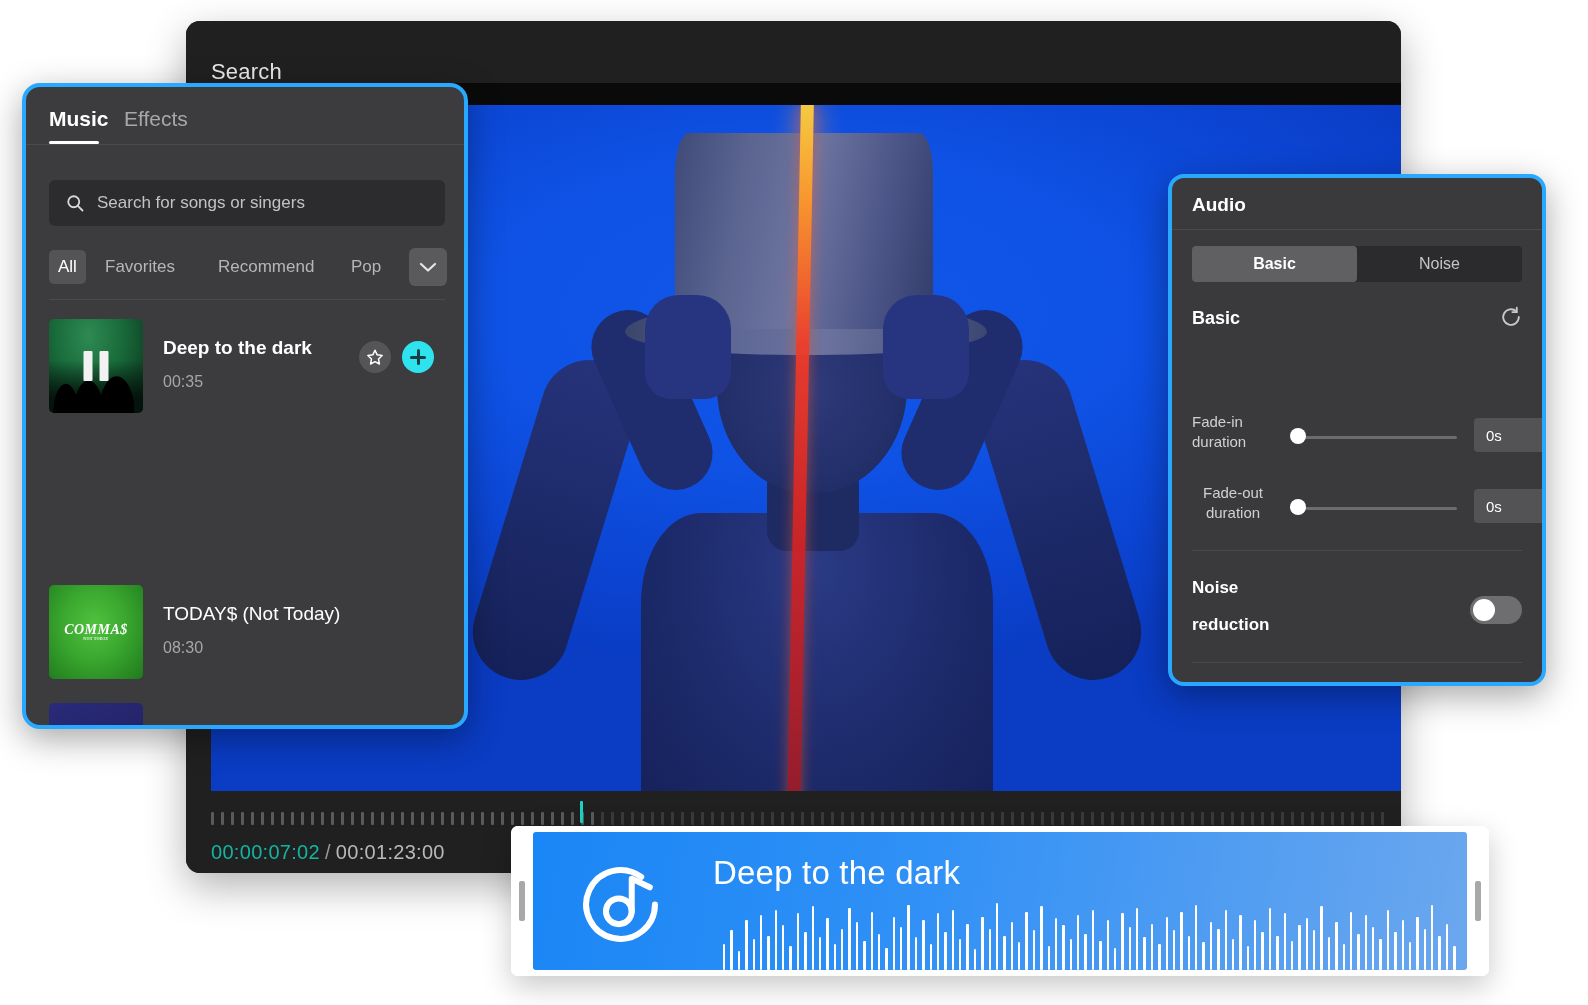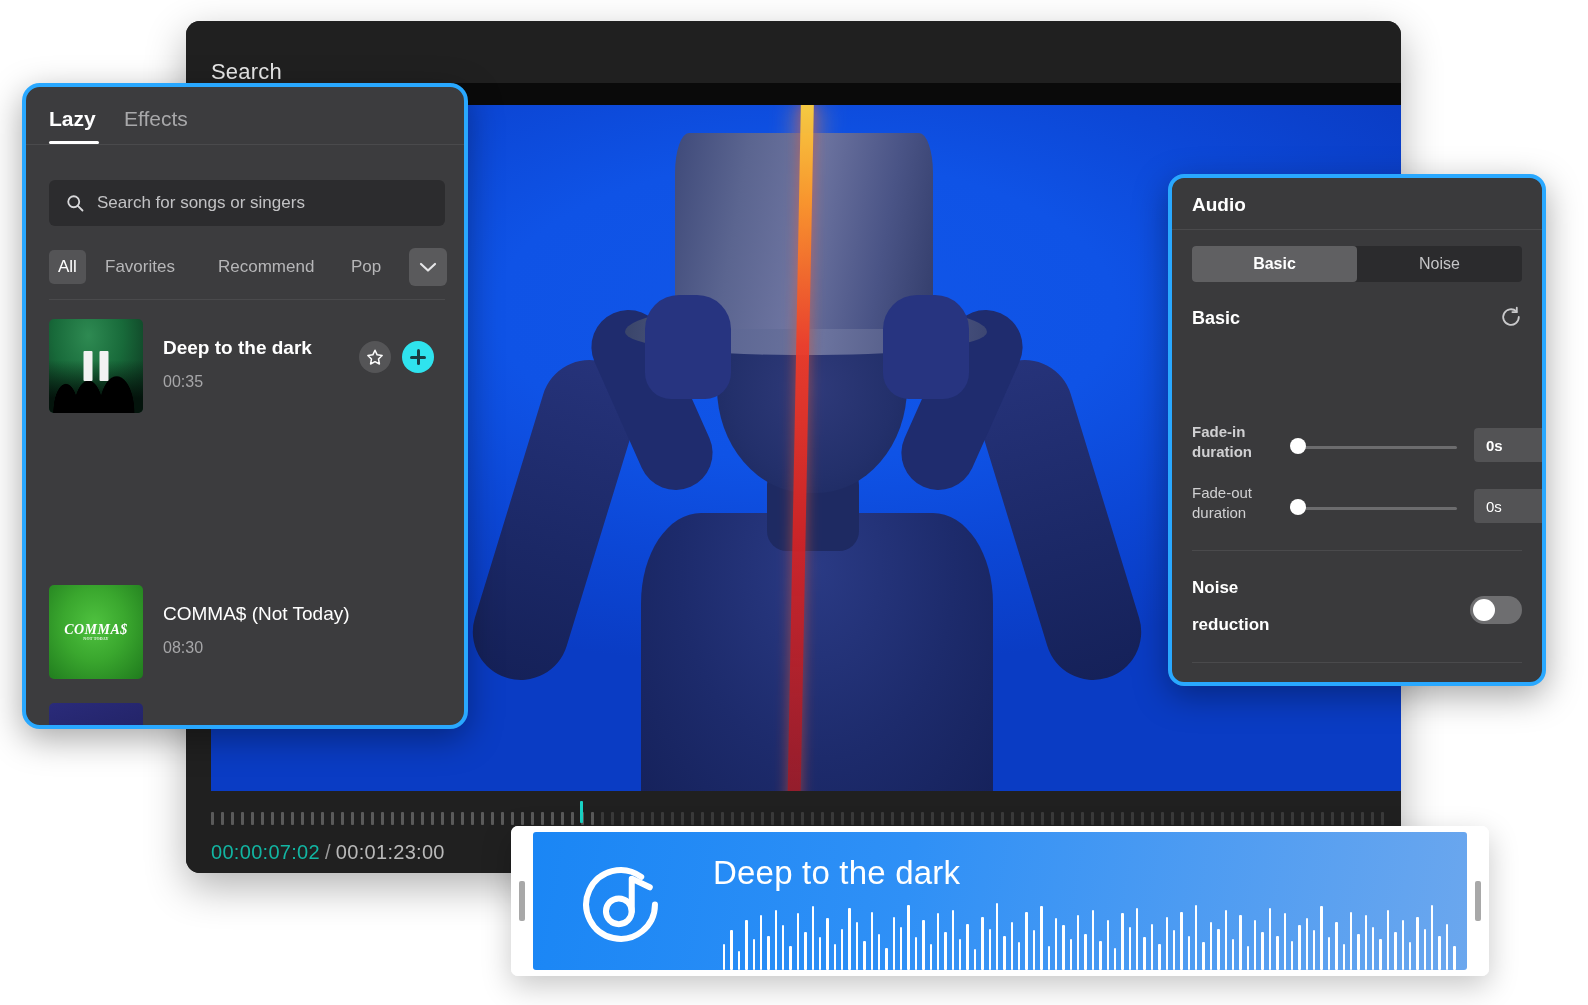--- a/index.html
+++ b/index.html
@@ -436,21 +436,21 @@
       <div class="playhead"></div>
       <div class="timecode">
         <span class="tc-cur">00:00:07:02</span><span class="tc-sep">/</span><span class="tc-tot">00:01:23:00</span>
       </div>
     </div>
   </div>
 
   <div class="music-panel">
 
     <div class="mp-tabs">
-      <div class="mp-tab active" id="tab-music">Lazy</div>
+      <div class="mp-tab active" id="tab-music">Music</div>
       <div class="mp-tab" id="tab-effects">Effects</div>
       <div class="mp-tab-underline"></div>
       <div class="mp-divider"></div>
     </div>
 
     <div class="search-box">
       <svg class="search-icon" viewBox="0 0 24 24" fill="none" stroke="#d8d8da" stroke-width="2.2">
         <circle cx="10.5" cy="10.5" r="6.6"></circle>
         <line x1="15.4" y1="15.4" x2="21" y2="21" stroke-linecap="round"></line>
       </svg>
@@ -490,21 +490,21 @@
     </div>
 
 
 
     <div class="track" style="top:498px; height:94px;">
       <div class="track-thumb">
         <div class="thumb-commas">
           <div class="logo">COMMA$<small>NOT TODAY</small></div>
         </div>
       </div>
-      <div class="track-title" style="top:18px;">COMMA$ (Not Today)</div>
+      <div class="track-title" style="top:18px;">TODAY$ (Not Today)</div>
       <div class="track-dur" style="top:54px;">08:30</div>
     </div>
 
     <div class="track" style="top:616px; height:94px;">
       <div class="track-thumb">
         <div class="thumb-navy"></div>
       </div>
     </div>
   </div>
 
@@ -519,30 +519,30 @@
       <div class="seg-btn">Noise</div>
     </div>
 
     <div class="sec-title">Basic</div>
     <svg class="reset-icon" viewBox="0 0 24 24" fill="none" stroke="#c9c9cb" stroke-width="2" stroke-linecap="round">
       <path d="M20.5 12a8.5 8.5 0 1 1-2.6-6.1"></path>
       <polyline points="18.3,1.8 18.3,6.6 13.5,6.6"></polyline>
     </svg>
 
 
-    <div class="ctl-row" style="top:244px;font-weight:bold;">
+    <div class="ctl-row" style="top:234px;">
       <div class="ctl-label">Fade-in duration</div>
       <div class="ctl-slider">
         <div class="ctl-track"></div>
         <div class="ctl-knob" style="left:-2px;"></div>
       </div>
       <div class="ctl-value">0s</div>
     </div>
 
-    <div class="ctl-row" style="top:305px;">
+    <div class="ctl-row" style="top:305px;text-align:center;">
       <div class="ctl-label">Fade-out duration</div>
       <div class="ctl-slider">
         <div class="ctl-track"></div>
         <div class="ctl-knob" style="left:-2px;"></div>
       </div>
       <div class="ctl-value">0s</div>
     </div>
 
     <div class="ap-divider" style="top:372px;"></div>
 

